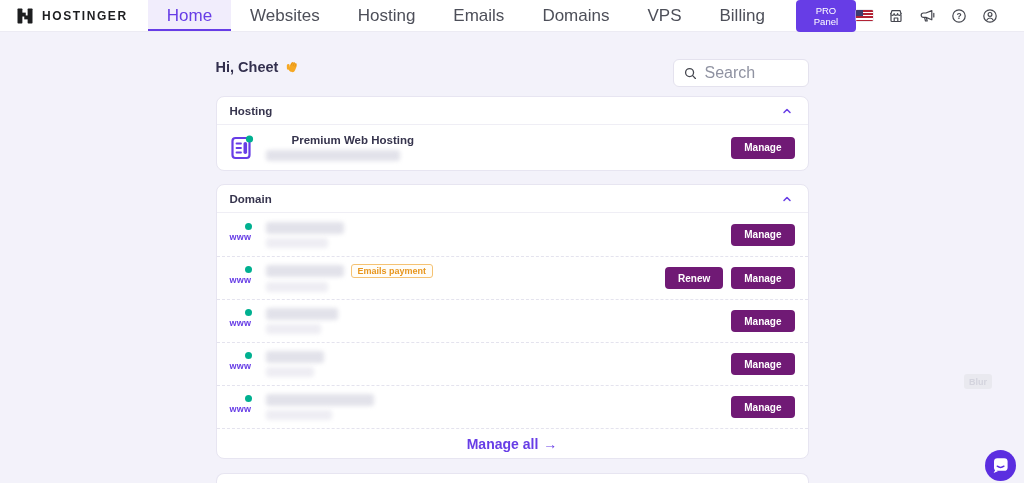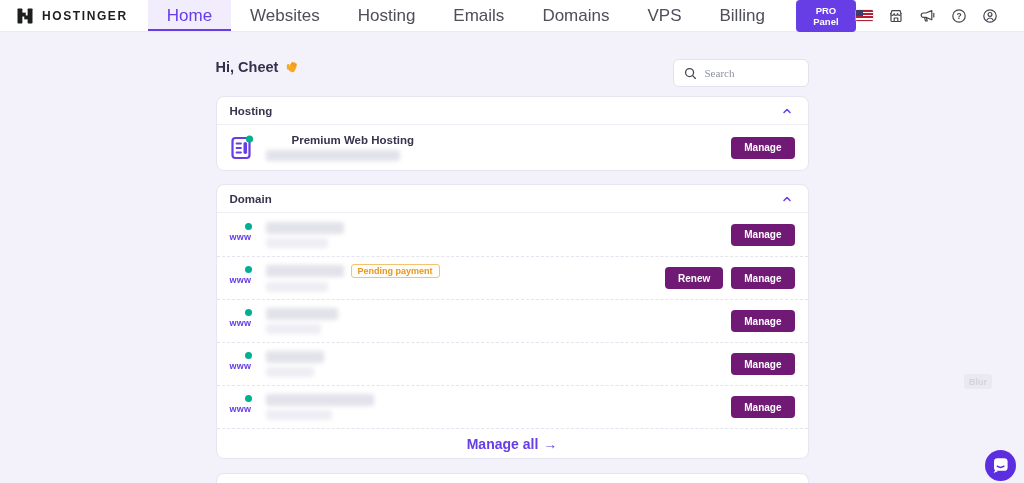--- a/index.html
+++ b/index.html
@@ -9,38 +9,38 @@
   
   .navbar { height:32px; background:#ffffff; border-bottom:1px solid #ecebf3;
             display:flex; align-items:stretch; }
   .logo { display:flex; align-items:center; gap:8px; padding:0 20px 0 16px; cursor:pointer; }
   .logo-text { font-size:12px; font-weight:bold; letter-spacing:1.6px; color:#1d1e20; }
   .nav-items { display:flex; align-items:stretch; }
   .nav-item { display:flex; align-items:center; padding:0 19px; font-size:17px;
               color:#4d4f59; cursor:pointer; }
   .nav-item.active { background:#f1edfc; color:#673DE6; box-shadow:inset 0 -2px 0 #673DE6; }
   .pro-btn { align-self:center; margin-left:12px; background:#673DE6; color:#fff;
-             font-size:9.5px; font-weight:bold; padding:5px 11px; border:none;
+             font-size:9.5px; font-weight:normal; padding:5px 11px; border:none;
              border-radius:4px; cursor:pointer; font-family:inherit; }
   .nav-right { margin-left:auto; display:flex; align-items:center; gap:15px; padding-right:26px; }
   .flag { width:17px; height:11px; border-radius:1px; position:relative; overflow:hidden;
           background:repeating-linear-gradient(180deg,#b22234 0 1.6px,#fff 1.6px 3.2px);
           box-shadow:0 0 0 0.5px #d9d9e0; cursor:pointer; }
   .flag::after { content:""; position:absolute; left:0; top:0; width:7px; height:6px; background:#3c3b6e; }
   .nav-icon { display:flex; align-items:center; cursor:pointer; }
 
   
   .main { width:593px; margin:0 auto; padding-top:27px; }
   .greet-row { display:flex; justify-content:space-between; align-items:flex-start; height:28px; }
   .greeting { font-size:14.5px; font-weight:bold; color:#33304e; display:flex;
               align-items:center; gap:7px; }
   .search-box { width:136px; height:28px; background:#fff; border:1px solid #e4e2ee;
                 border-radius:6px; display:flex; align-items:center; gap:8px; padding:0 10px; }
   .search-box input { border:none; outline:none; background:transparent; width:100%;
-                      font-size:11px; color:#36344d; font-family:Liberation Serif, serif; }
+                      font-size:16px; color:#36344d; font-family:Liberation Sans, sans-serif; }
   .search-box input::placeholder { color:#8f92a1; }
 
   .card { background:#fff; border:1px solid #e7e5f1; border-radius:8px; margin-top:9px; }
   .card-header { height:28px; display:flex; align-items:center; justify-content:space-between;
                  padding:0 13px; border-bottom:1px solid #efeef5; }
   .card-title { font-size:11.5px; font-weight:bold; color:#36344d; }
   .collapse-btn { background:none; border:none; cursor:pointer; display:flex; align-items:center; padding:2px; }
 
   .host-row { height:45px; display:flex; align-items:center; padding:0 13px; }
   .host-info { margin-left:12px; display:flex; flex-direction:column; gap:4px; }
@@ -224,21 +224,21 @@
     </div>
 
     <div class="domain-row">
       <span class="www-icon">
         <span class="www-text">www</span>
         <span class="www-dot"></span>
       </span>
       <div class="domain-blur">
         <span class="blur-badge-row">
           <span class="blur-line" style="width:78px; height:12px;"></span>
-          <span class="pending-badge">Pending payment</span>
+          <span class="pending-badge">Emails payment</span>
         </span>
         <span class="blur-line light" style="width:62px; height:10px;"></span>
       </div>
       <div class="row-actions">
         <button class="btn">Renew</button>
         <button class="btn">Manage</button>
       </div>
     </div>
 
     <div class="domain-row">

